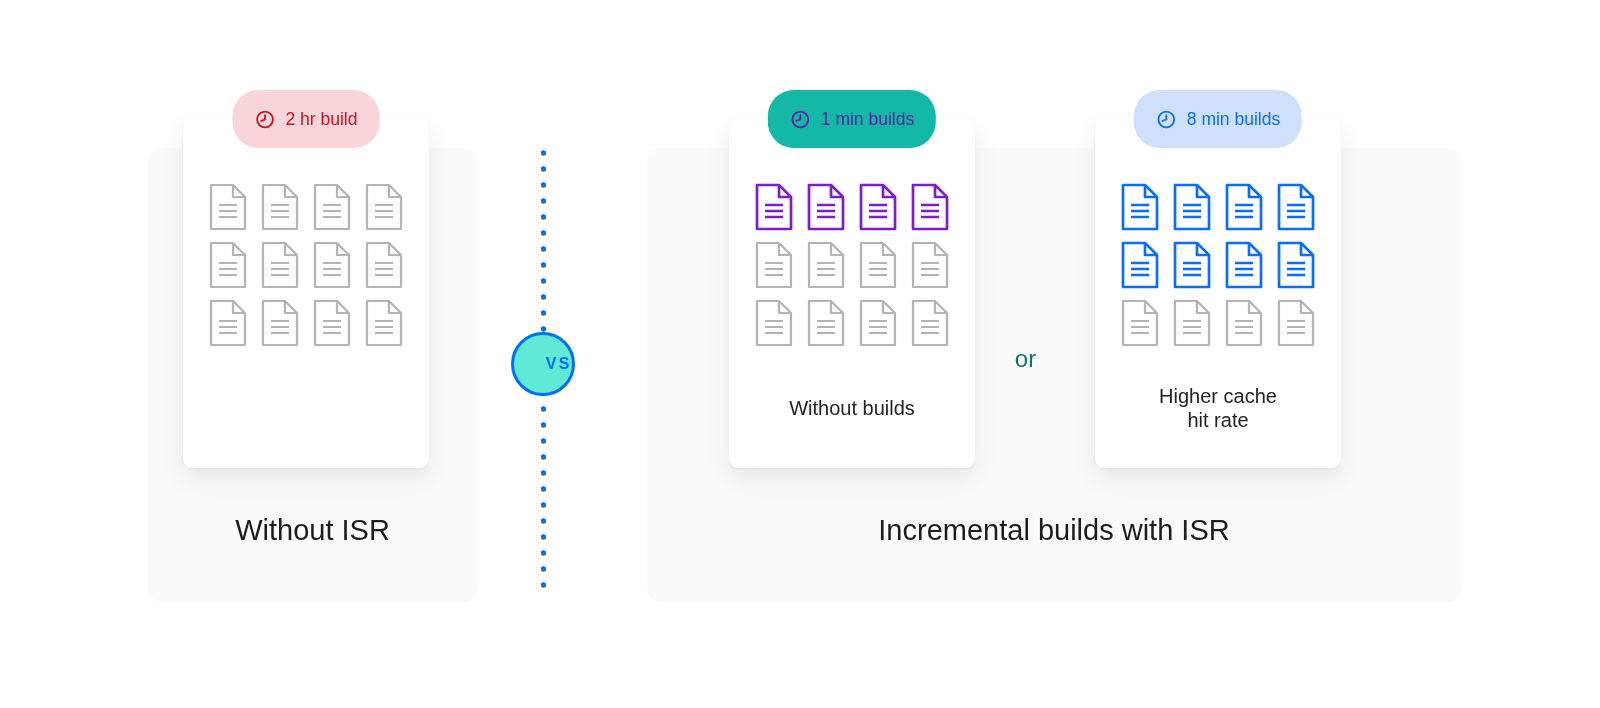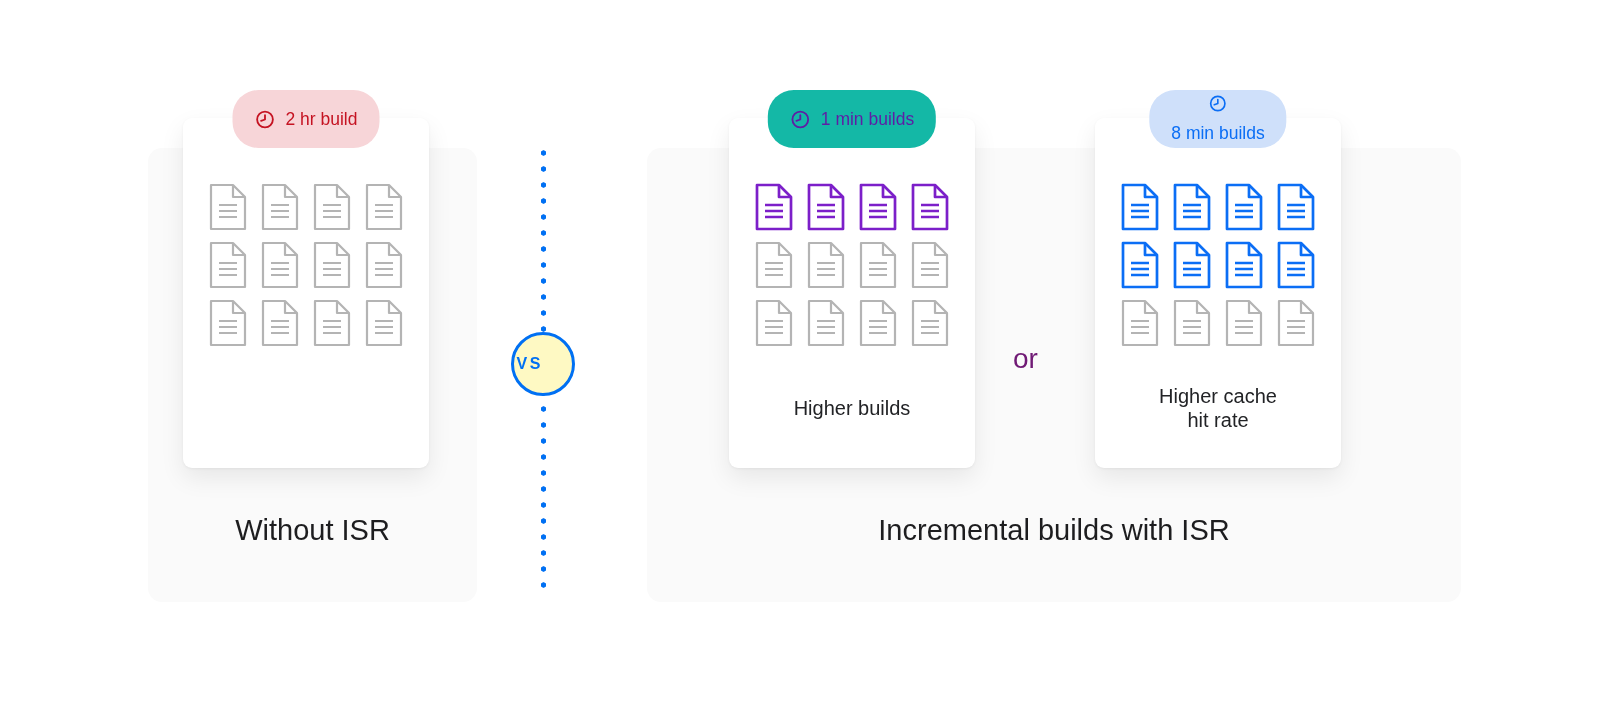--- a/index.html
+++ b/index.html
@@ -48,34 +48,34 @@
     color: #222326; white-space: pre-line;
   }
 
   .panel-label {
     position: absolute; top: 366px; left: 0; right: 0;
     text-align: center; font-size: 29px; color: #1d1d1f;
   }
 
   .or-label {
     position: absolute; left: 975px; top: 342px; width: 101px;
-    text-align: center; font-size: 28px; line-height: 34px; color: #701a75;
+    text-align: center; font-size: 24px; line-height: 34px; color: #0f766e;
   }
 
   .divider-dots {
     position: absolute; left: 541px; top: 145px; width: 5px; height: 450px;
     background-image: radial-gradient(circle at 50% 50%, var(--blue, #0070f3) 2.4px, rgba(0,0,0,0) 2.9px);
     background-size: 5px 16px; background-repeat: repeat-y; background-position: center top;
   }
 
   .vs-circle {
     position: absolute; left: 511px; top: 332px; width: 64px; height: 64px;
     box-sizing: border-box; border-radius: 50%;
-    background: #fef9c3; border: 3px solid var(--blue, #0070f3);
-    display: flex; align-items: center; justify-content: flex-start;
+    background: #5eead4; border: 3px solid var(--blue, #0070f3);
+    display: flex; align-items: center; justify-content: flex-end;
     font-size: 16px; font-weight: 600; letter-spacing: 2.5px; text-indent: 2.5px;
     color: var(--blue, #0070f3);
   }
 </style>
 </head>
 <body>
 
 <div class="stage">
 
   <section class="panel panel-left">
@@ -238,27 +238,27 @@
             <path d="M26 2 v12 h12" stroke="#b4b4b4" stroke-width="2.2" stroke-linejoin="round"></path>
             <path d="M12 22 h18 M12 28 h18 M12 34 h18" stroke="#b4b4b4" stroke-width="2.2"></path>
           </svg>
           <svg width="42" height="48" viewBox="0 0 42 48" fill="none">
             <path d="M4 2 h22 l12 12 v32 h-34 z" stroke="#b4b4b4" stroke-width="2.2" stroke-linejoin="round"></path>
             <path d="M26 2 v12 h12" stroke="#b4b4b4" stroke-width="2.2" stroke-linejoin="round"></path>
             <path d="M12 22 h18 M12 28 h18 M12 34 h18" stroke="#b4b4b4" stroke-width="2.2"></path>
           </svg>
         </div>
       </div>
-    <div class="caption">Higher builds</div>
+    <div class="caption">Without builds</div>
   </div>
 
   <div class="or-label">or</div>
 
   <div class="card card-cache">
-    <div class="pill" style="background: rgb(207, 224, 250); color: rgb(11, 110, 245); flex-direction: column;">
+    <div class="pill" style="background: rgb(207, 224, 250); color: rgb(11, 110, 245);">
       <svg width="21" height="21" viewBox="0 0 24 24" fill="none" stroke="currentColor" stroke-width="2.1" stroke-linecap="round" stroke-linejoin="round">
         <circle cx="12" cy="12" r="9"></circle>
         <polyline points="12 7 12 12 7.5 13.5"></polyline>
       </svg>
       <span>8 min builds</span>
     </div>
     <div class="doc-grid">
         <div class="doc-row">
           <svg width="42" height="48" viewBox="0 0 42 48" fill="none">
             <path d="M4 2 h22 l12 12 v32 h-34 z" stroke="#0b6ef5" stroke-width="2.7" stroke-linejoin="round"></path>

